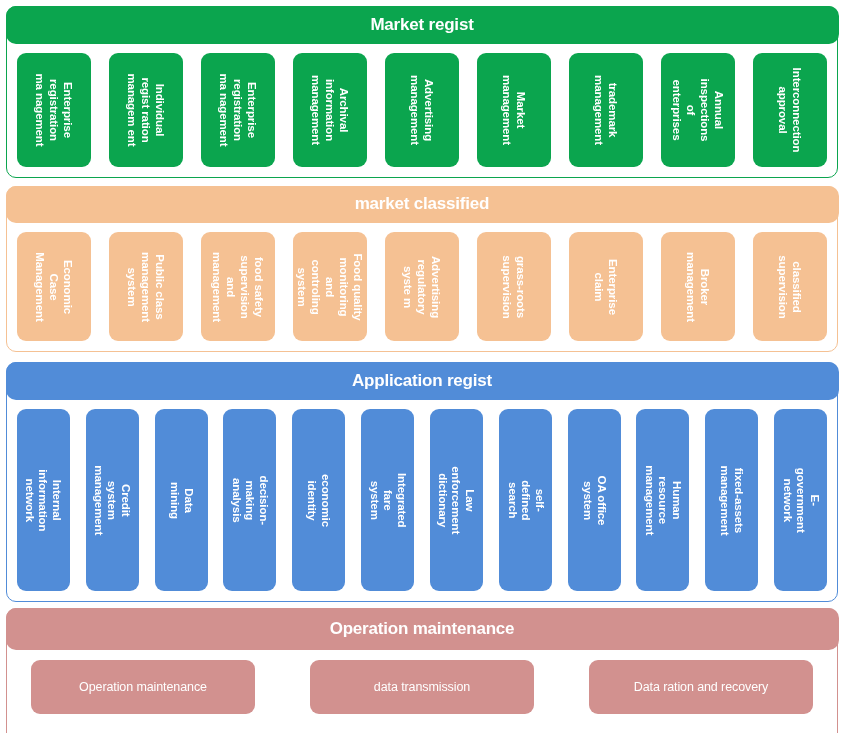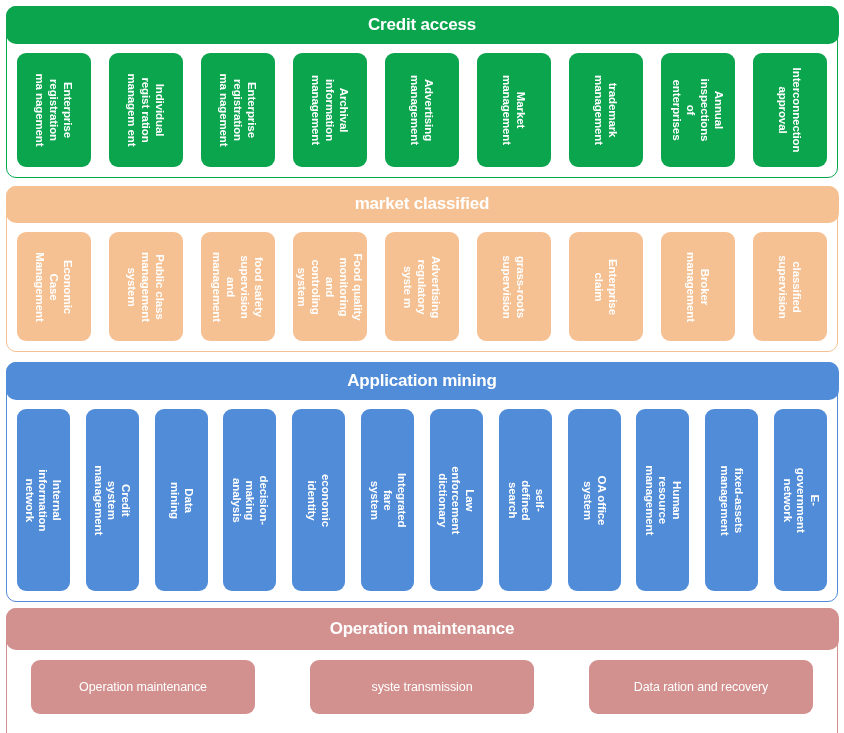--- a/index.html
+++ b/index.html
@@ -180,21 +180,21 @@
     letter-spacing: -0.1px;
   }
 </style>
 </head>
 <body>
 
 <div class="diagram">
 
   <section class="layer" id="layer-market-access">
     <div class="layer-header">
-      <span>Credit access</span>
+      <span>Market regist</span>
     </div>
     <div class="layer-body">
       <div class="vtile">
         <span class="vlabel">Enterprise registration ma nagement</span>
       </div>
       <div class="vtile">
         <span class="vlabel">Individual regist ration managem ent</span>
       </div>
       <div class="vtile">
         <span class="vlabel">Enterprise registration ma nagement</span>
@@ -250,21 +250,21 @@
         <span class="vlabel">Broker management</span>
       </div>
       <div class="vtile">
         <span class="vlabel">classified supervision</span>
       </div>
     </div>
   </section>
 
   <section class="layer" id="layer-application-service">
     <div class="layer-header">
-      <span>Application mining</span>
+      <span>Application regist</span>
     </div>
     <div class="layer-body">
       <div class="vtile">
         <span class="vlabel">Internal information network</span>
       </div>
       <div class="vtile">
         <span class="vlabel">Credit system management</span>
       </div>
       <div class="vtile">
         <span class="vlabel">Data mining</span>
@@ -301,21 +301,21 @@
 
   <section class="layer" id="layer-operation-maintenance">
     <div class="layer-header">
       <span>Operation maintenance</span>
     </div>
     <div class="layer-body">
       <div class="htile">
         <span>Operation maintenance</span>
       </div>
       <div class="htile">
-        <span>syste transmission</span>
+        <span>data transmission</span>
       </div>
       <div class="htile">
         <span>Data ration and  recovery</span>
       </div>
     </div>
   </section>
 
 </div>
 
 </body></html>

